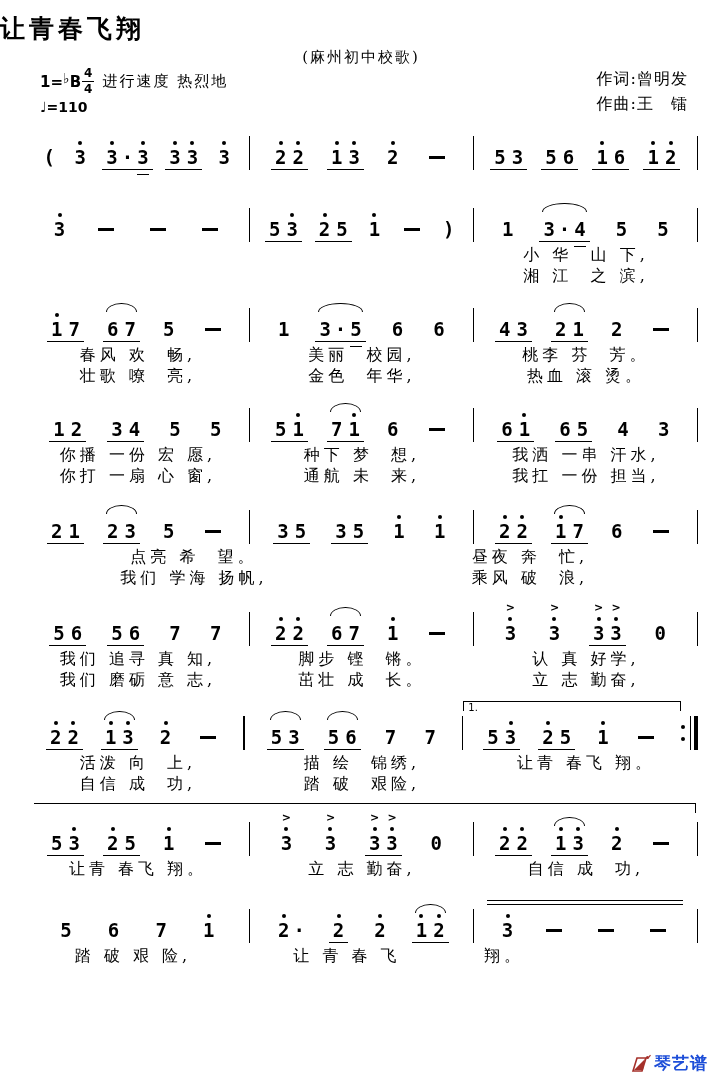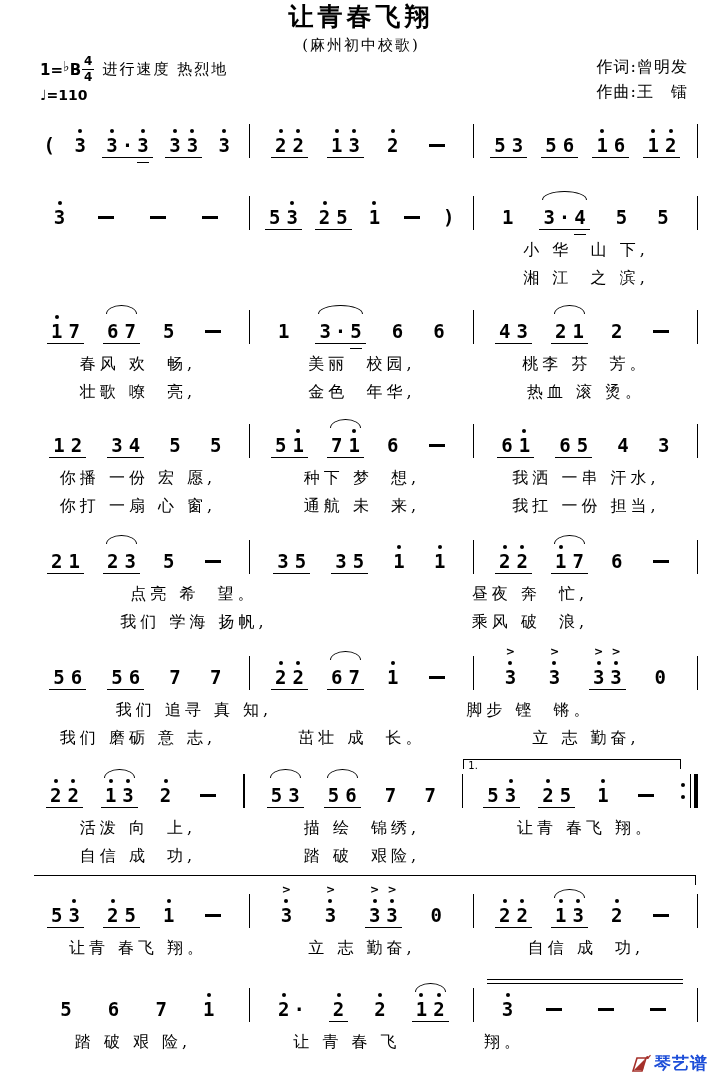--- a/index.html
+++ b/index.html
@@ -1,19 +1,19 @@
 <!DOCTYPE html>
 <html><head>
 <meta charset="utf-8">
 <style>
   html,body{margin:0;padding:0;background:#fff;}
   .page{position:relative;width:722px;height:1085px;background:#ffffff;color:#000;
         font-family:"DejaVu Sans",sans-serif;overflow:hidden;}
   
-  .title{text-align:center;padding-top:0;font:700 25px "DejaVu Serif",serif;letter-spacing:4px;}
+  .title{text-align:left;padding-top:12px;font:700 25px "DejaVu Serif",serif;letter-spacing:4px;}
   .subtitle{text-align:center;font:400 15px "DejaVu Serif",serif;margin-top:3px;letter-spacing:2px;}
   .meta{display:flex;justify-content:space-between;align-items:flex-start;padding:0 34px 0 40px;margin-top:0px;}
   .keyblock{line-height:1.25;}
   .keyrow{display:flex;align-items:center;font:700 15px "DejaVu Sans",sans-serif;}
   .flat{font-size:14px;position:relative;top:-4px;}
   .frac{display:inline-flex;flex-direction:column;align-items:center;font:700 12px "DejaVu Sans",sans-serif;line-height:1.1;margin-left:1px;}
   .frac .num{border-bottom:1.4px solid #000;padding:0 2px 1px;}
   .frac .den{padding:1px 2px 0;}
   .tempo-text{font:400 15px "DejaVu Serif",serif;margin-left:8px;letter-spacing:2px;}
   .metr{font:700 14px "DejaVu Sans",sans-serif;margin-top:3px;}
@@ -48,21 +48,21 @@
   .rpt .dots{display:flex;flex-direction:column;gap:8px;margin-right:2px;}
   .rpt .dot{width:4px;height:4px;border-radius:50%;background:#000;}
   .thin{width:1.4px;height:34px;background:#000;}
   .thick{width:4px;height:34px;background:#000;}
   .volta{position:absolute;top:-4px;left:0;right:0;height:9px;border-top:1.2px solid #000;
          border-left:1.2px solid #000;border-right:1.2px solid #000;}
   .volta-label{position:absolute;top:0;left:4px;font:400 10px "DejaVu Sans",sans-serif;}
   .bracket-full{position:absolute;top:-8px;left:8px;right:2px;height:9px;border-top:1.3px solid #000;border-right:1.3px solid #000;}
   .topline{position:absolute;left:6%;width:88%;border-top:1.3px solid #000;}
   .tl1{top:2px;} .tl2{top:6px;}
-  .lyric-row{display:flex;margin-top:7px;}
+  .lyric-row{display:flex;}
   .lyric-cell{flex:1;text-align:center;font:400 16px "DejaVu Serif",serif;letter-spacing:4px;white-space:pre;}
   .system:nth-child(9) .lyric-cell:nth-child(3){text-align:left;padding-left:30px;}
   .system:nth-child(10) .lyric-cell:nth-child(2){text-align:left;padding-left:30px;}
   
   .logo{position:absolute;right:14px;bottom:10px;display:flex;align-items:center;gap:1px;}
   .logo-text{font:700 17px "DejaVu Serif",serif;letter-spacing:1px;}
 </style>
 </head>
 <body>
 
@@ -468,20 +468,21 @@
             </span>
             <span class="grp">
               <span class="note">0</span>
             </span>
           </div>
           <div class="bar"></div>
         </div>
         <div class="lyric-row">
           <div class="lyric-cell">我们 追寻 真 知,</div>
           <div class="lyric-cell">脚步 铿  锵。</div>
+          <div class="lyric-cell">认 真 好学,</div>
         </div>
         <div class="lyric-row">
           <div class="lyric-cell">我们 磨砺 意 志,</div>
           <div class="lyric-cell">茁壮 成  长。</div>
           <div class="lyric-cell">立 志 勤奋,</div>
         </div>
       </div>
       <div class="system">
         <div class="notes-row">
           <div class="measure">

